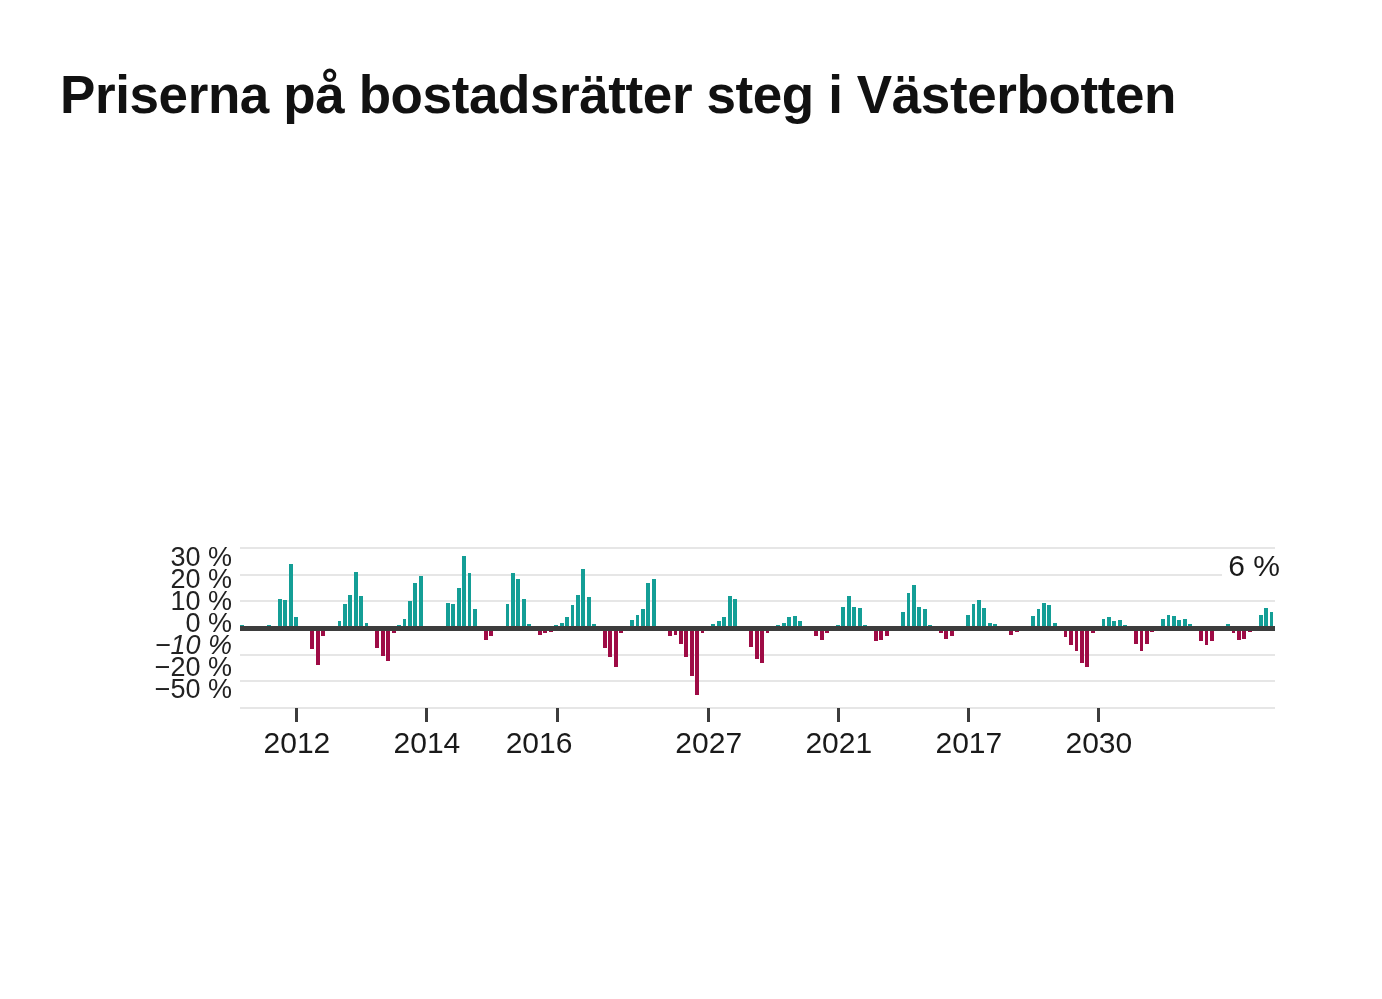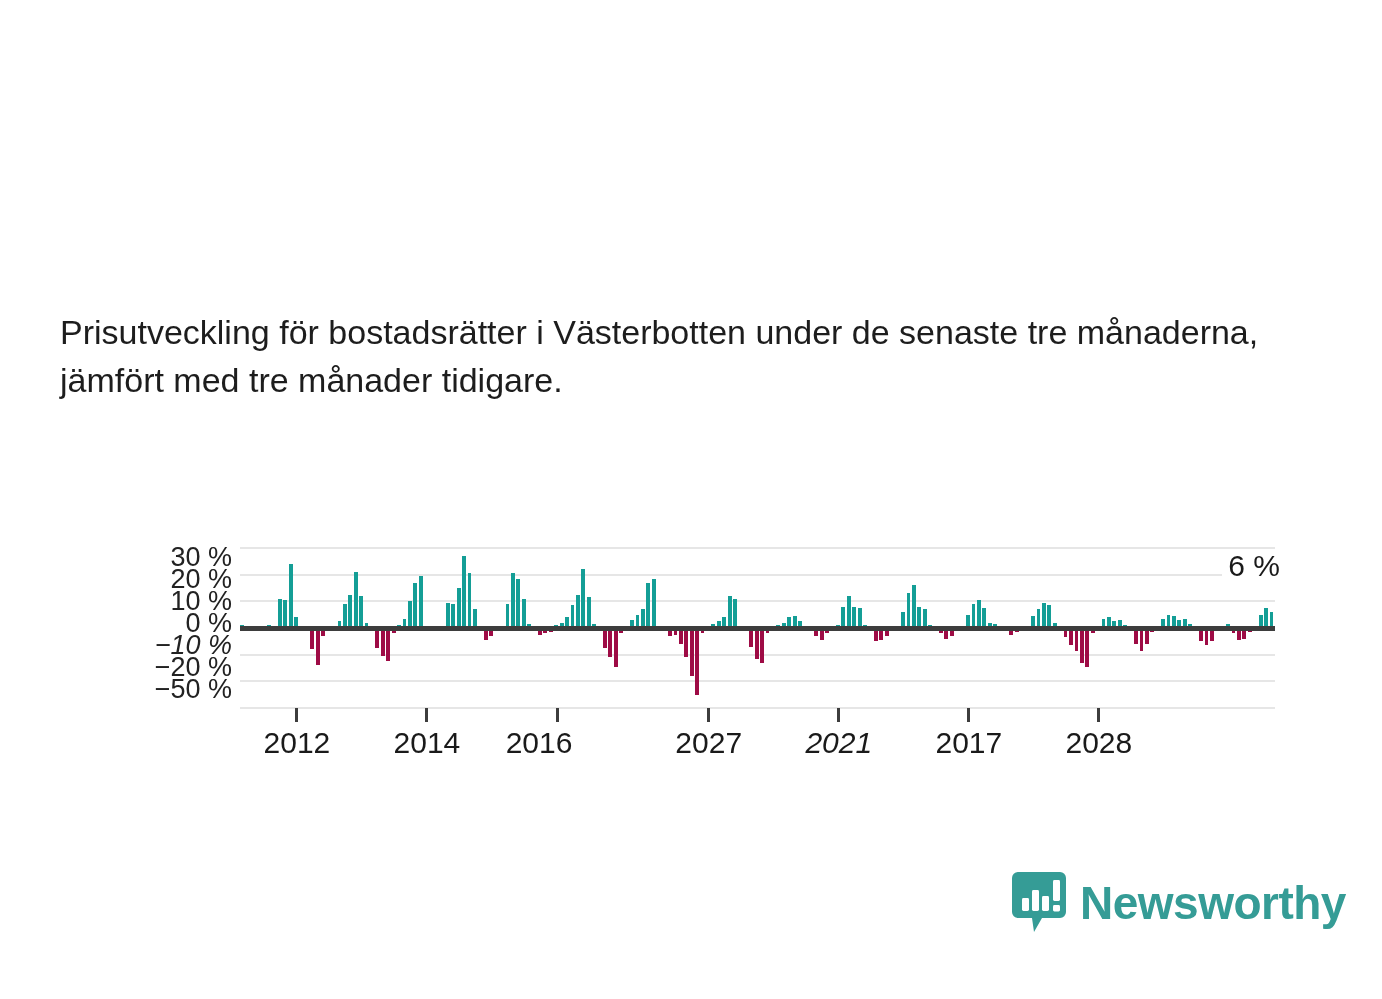--- a/index.html
+++ b/index.html
@@ -161,22 +161,22 @@
     color: #359c96;
     letter-spacing: -0.5px;
     line-height: 1;
   }
 </style>
 </head>
 <body>
 
 <div id="page">
 
-
-  <div class="subtitle">Prisutveckling för bostadsrätter i Västerbotten under de senaste tre månaderna, jämfört med tre månader tidigare.</div>
+  <div class="title">Priserna på bostadsrätter steg i Västerbotten</div>
+
 
   <div class="chart">
 
     <div class="ylabels">
         <div class="ylabel" style="top: 8px;">30 %</div>
         <div class="ylabel" style="top: 30px;">20 %</div>
         <div class="ylabel" style="top: 52px;">10 %</div>
         <div class="ylabel" style="top: 74px;">0 %</div>
         <div class="ylabel" style="top: 96px; font-style: italic;">−10 %</div>
         <div class="ylabel" style="top: 118px;">−20 %</div>
@@ -391,35 +391,22 @@
     <div class="xaxis">
         <div class="xtick" style="left: 55.3979px;"></div>
         <div class="xtick-label" style="left: 56.8979px;">2012</div>
         <div class="xtick" style="left: 185.45px;"></div>
         <div class="xtick-label" style="left: 186.95px;">2014</div>
         <div class="xtick" style="left: 315.503px;"></div>
         <div class="xtick-label" style="left: 299px;">2016</div>
         <div class="xtick" style="left: 467.23px;"></div>
         <div class="xtick-label" style="left: 468.73px;">2027</div>
         <div class="xtick" style="left: 597.283px;"></div>
-        <div class="xtick-label" style="left: 598.783px; font-style: italic;">2021</div>
+        <div class="xtick-label" style="left: 598.783px;">2021</div>
         <div class="xtick" style="left: 727.335px;"></div>
         <div class="xtick-label" style="left: 728.835px;">2017</div>
         <div class="xtick" style="left: 857.387px;"></div>
-        <div class="xtick-label" style="left: 858.887px;">2028</div>
+        <div class="xtick-label" style="left: 858.887px;">2030</div>
       </div>
   </div>
 
-  <div class="logo">
-    <span class="logo-mark-wrap">
-      <svg class="logo-mark" viewBox="0 0 54 62" xmlns="http://www.w3.org/2000/svg">
-        <path d="M6 0 H48 A6 6 0 0 1 54 6 V40 A6 6 0 0 1 48 46 H30 L22 60 L20 46 H6 A6 6 0 0 1 0 40 V6 A6 6 0 0 1 6 0 Z" fill="#359c96"></path>
-        <rect x="10" y="26" width="7" height="13" rx="1.4" fill="#ffffff"></rect>
-        <rect x="20" y="18" width="7" height="21" rx="1.4" fill="#ffffff"></rect>
-        <rect x="30" y="24" width="7" height="15" rx="1.4" fill="#ffffff"></rect>
-        <rect x="41" y="8" width="7" height="21" rx="1.4" fill="#ffffff"></rect>
-        <rect x="41" y="33" width="7" height="6.5" rx="1.4" fill="#ffffff"></rect>
-      </svg>
-    </span>
-    <span class="logo-text">Newsworthy</span>
-  </div>
 
 </div>
 
 </body></html>

